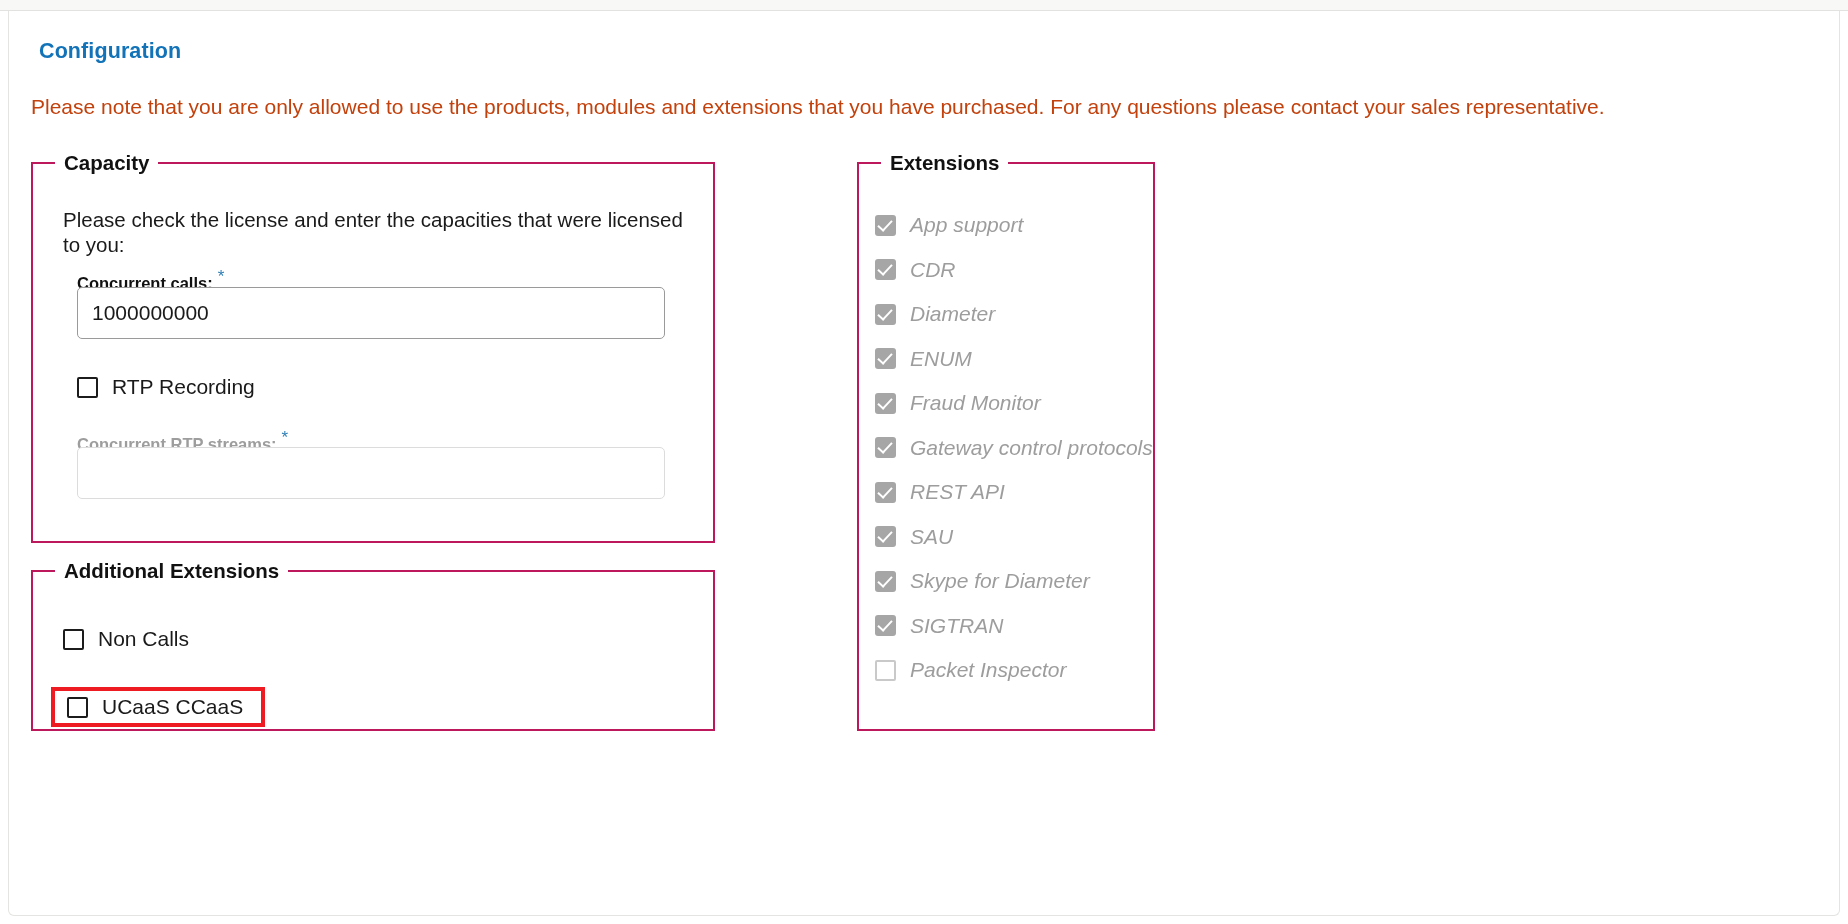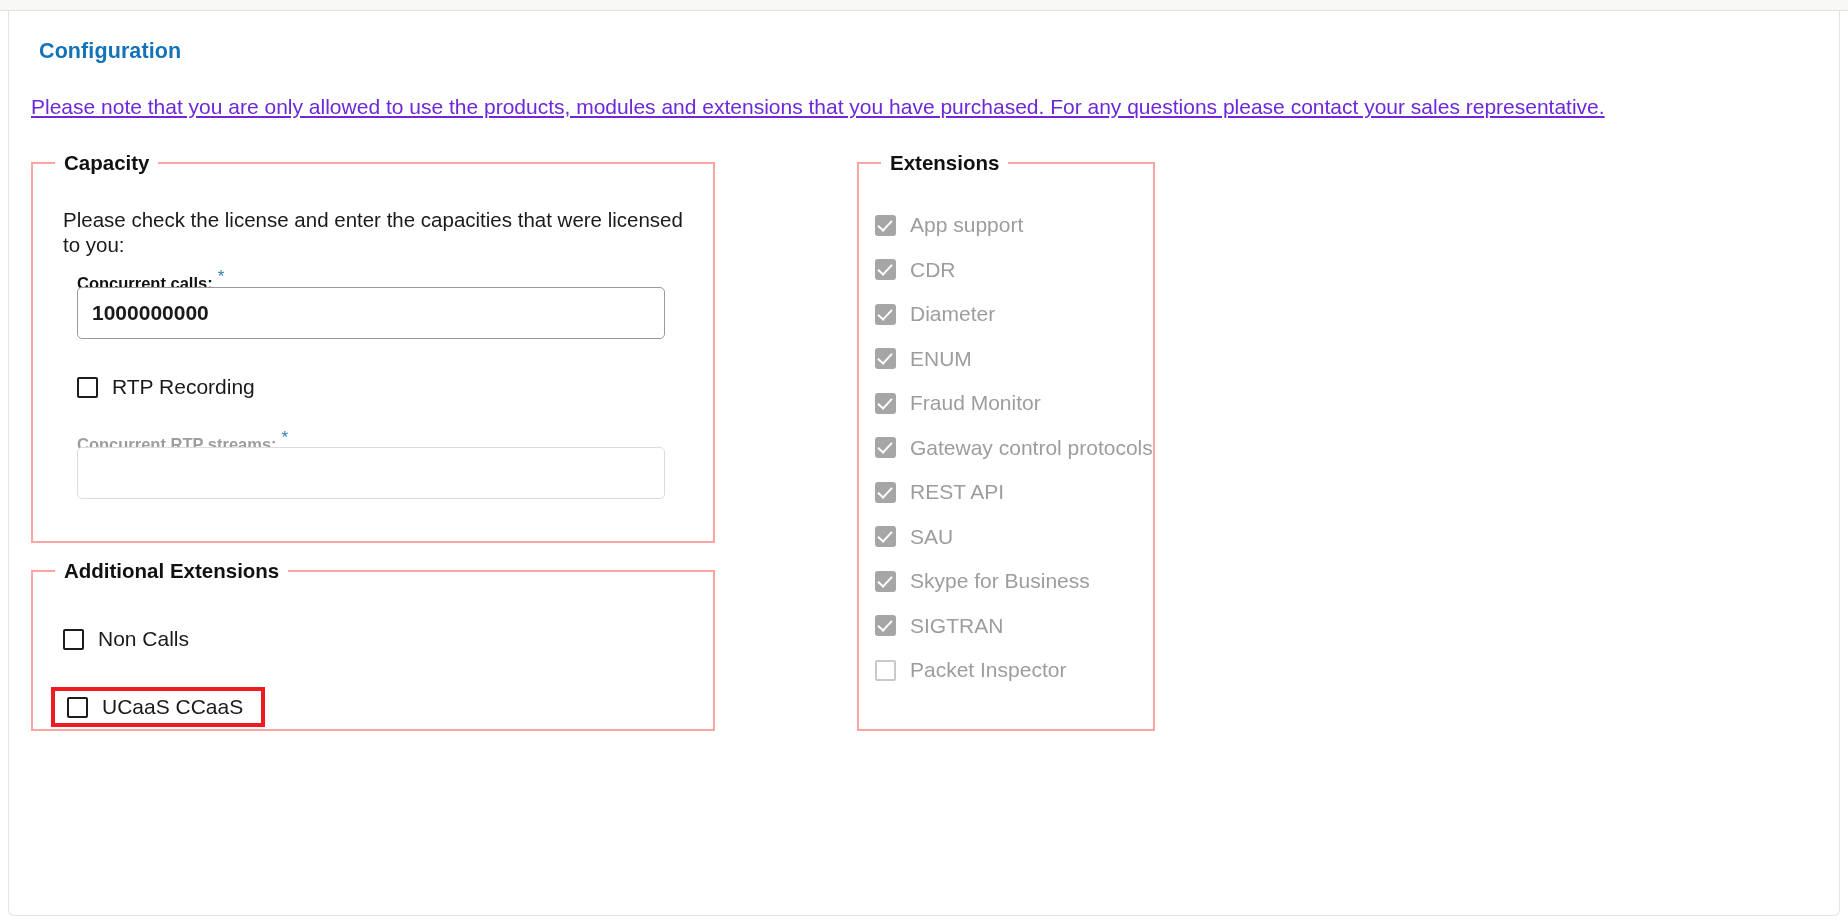--- a/index.html
+++ b/index.html
@@ -50,31 +50,30 @@
     font-weight: bold;
     color: #1273b8;
     letter-spacing: 0.1px;
   }
 
   .page-note {
     position: absolute;
     left: 22px;
     top: 84px;
     font-size: 21px;
-    color: #6d28d9;
+    color: #c2410c;
     white-space: nowrap;
-    text-decoration: underline;
   }
 
   
   fieldset.panel {
     position: absolute;
     margin: 0;
     padding: 0;
-    border: 2px solid #fca5a5;
+    border: 2px solid #be185d;
     box-sizing: border-box;
     background: transparent;
   }
   fieldset.panel > legend {
     margin-left: 22px;
     padding: 0 9px;
     font-size: 20.5px;
     font-weight: bold;
     color: #111111;
   }
@@ -141,21 +140,20 @@
     background: #ffffff;
     color: #b5b5b5;
   }
 
   #concurrent-calls-label { left: 44px; top: 92px; }
   #concurrent-calls-input {
     left: 44px;
     top: 112px;
     width: 588px;
     height: 52px;
-    font-weight: bold;
   }
 
   #rtp-recording-row {
     position: absolute;
     left: 44px;
     top: 200px;
     display: flex;
     align-items: center;
     gap: 14px;
   }
@@ -231,21 +229,21 @@
     margin-top: 12px;
   }
 
   #extensions-list {
     position: absolute;
     left: 16px;
     top: 28px;
     display: flex;
     flex-direction: column;
   }
-  #extensions-list .check-row { height: 44.5px; }
+  #extensions-list .check-row { height: 44.5px; font-style: italic; }
 </style>
 </head>
 <body>
 
 <div class="top-strip"></div>
 
 <div class="content-card">
 
   <div class="page-title">Configuration</div>
 
@@ -319,21 +317,21 @@
       <div class="check-row">
         <span class="cb checked-disabled"></span>
         <span class="cb-label muted">REST API</span>
       </div>
       <div class="check-row">
         <span class="cb checked-disabled"></span>
         <span class="cb-label muted">SAU</span>
       </div>
       <div class="check-row">
         <span class="cb checked-disabled"></span>
-        <span class="cb-label muted">Skype for Business</span>
+        <span class="cb-label muted">Skype for Diameter</span>
       </div>
       <div class="check-row">
         <span class="cb checked-disabled"></span>
         <span class="cb-label muted">SIGTRAN</span>
       </div>
       <div class="check-row">
         <span class="cb disabled-empty"></span>
         <span class="cb-label muted">Packet Inspector</span>
       </div>
     </div>

